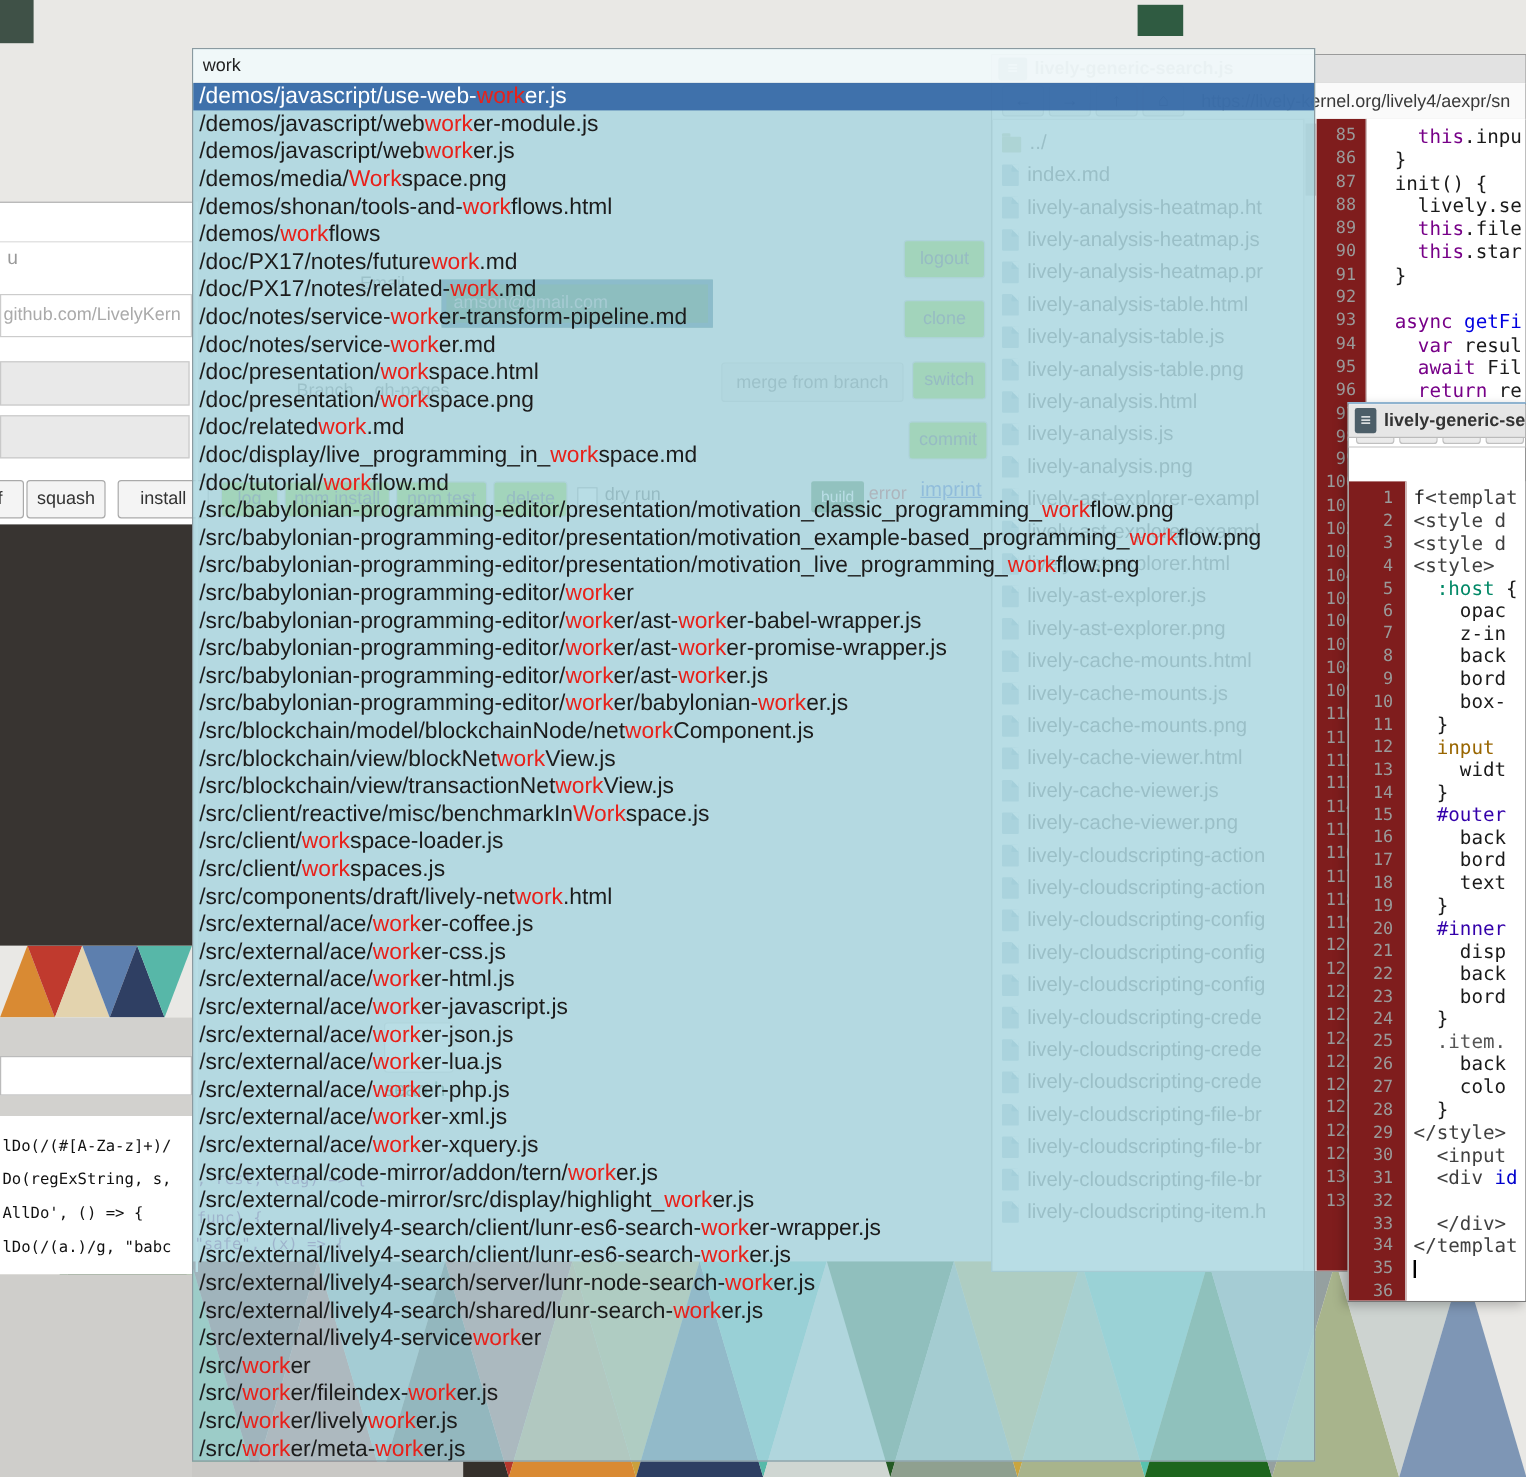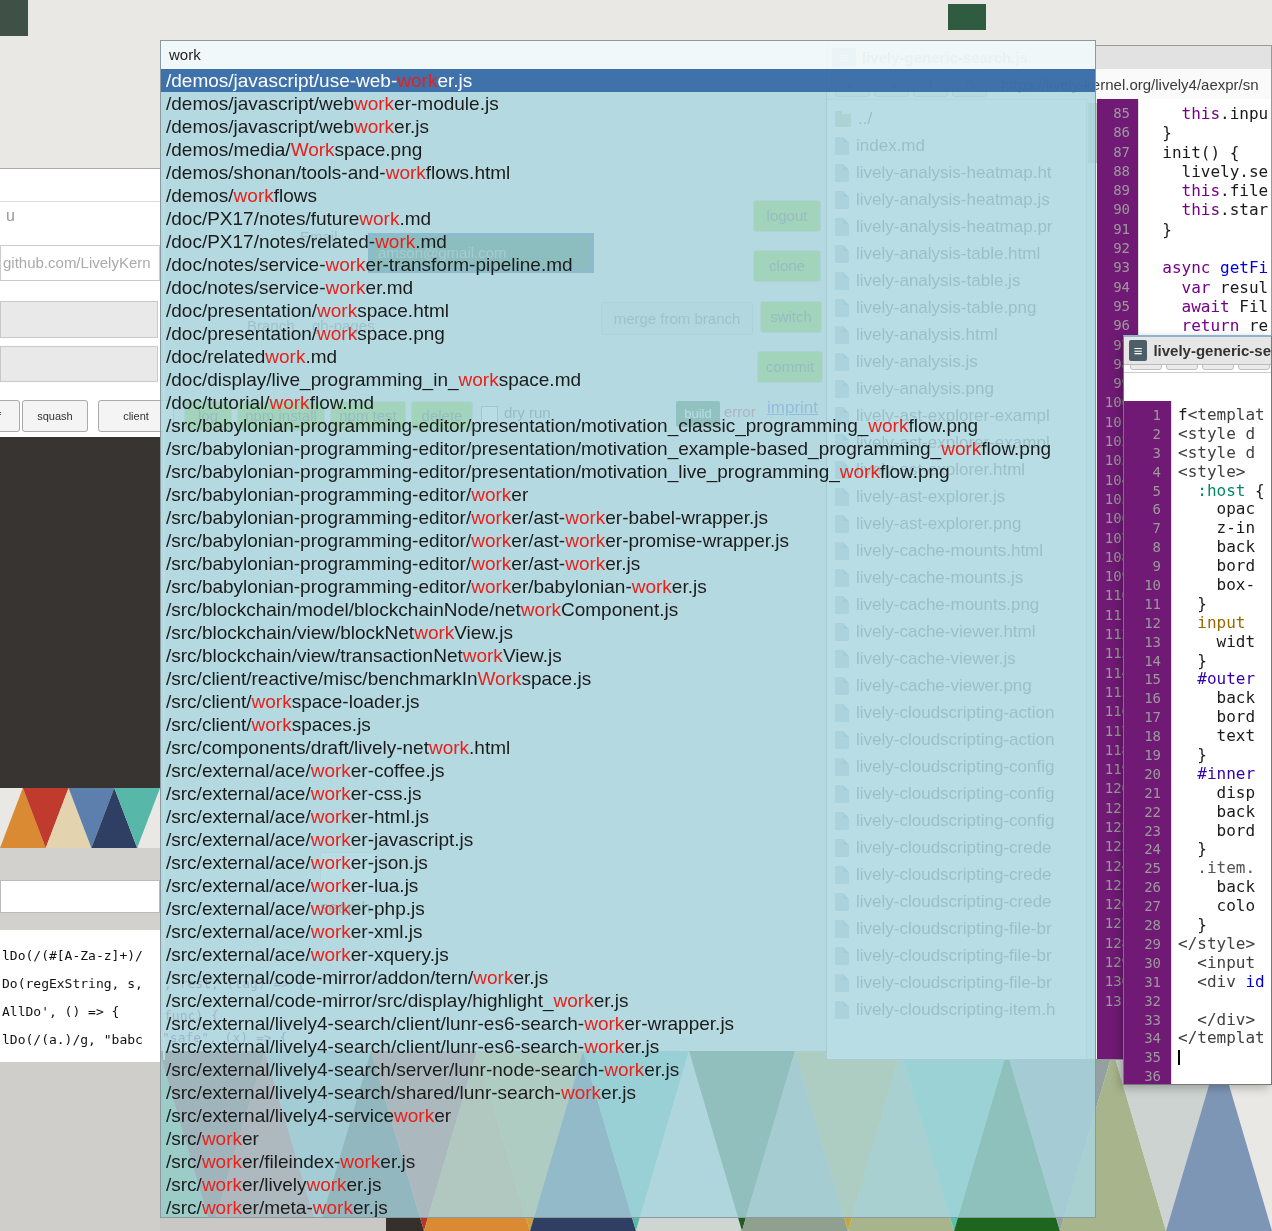--- a/index.html
+++ b/index.html
@@ -8,21 +8,21 @@
   .abs{position:absolute;}
   
   #wallpaper{left:0;top:1051px;width:1272px;height:180px;z-index:0;}
   #left-tri{left:0;top:788px;width:160px;height:60px;z-index:1;}
   .dsq{z-index:1;}
   
   .lpanel{left:0;width:160px;z-index:1;}
   .field{position:absolute;left:0;width:158px;background:#fff;border:1px solid #ccc;}
   .gbar{position:absolute;left:0;width:156px;background:#e9e9e9;border:1px solid #c9c9c9;}
   .btn{position:absolute;height:30px;background:#f4f4f4;border:1px solid #aaa;border-radius:3px;
-       color:#333;font-size:11px;text-align:center;line-height:30px;}
+       color:#333;font-size:15px;text-align:center;line-height:30px;}
   .mono{font-family:"DejaVu Sans Mono",monospace;}
   .lcode{position:absolute;left:2px;font-size:13px;color:#111;white-space:pre;}
   
   .ghost{z-index:3;}
   .gbtn{position:absolute;background:#84cc16;border:1px solid #c4c4c4;border-radius:3px;
         color:#444;font-size:15px;text-align:center;}
   .glabel{position:absolute;color:#666;font-size:15px;}
   .gcode{position:absolute;font-family:"DejaVu Sans Mono",monospace;font-size:13px;color:#701a75;white-space:pre;}
   
   #browser-window{left:826px;top:45px;width:446px;height:1015px;z-index:2;background:#fdfdfd;
@@ -43,21 +43,21 @@
   .fname{font-size:17px;color:#5a5a5a;margin-left:7px;}
   .doc-icon{width:14px;height:18px;background:#b0c9d4;border-radius:1px;position:relative;flex:0 0 14px;}
   .doc-icon:after{content:"";position:absolute;right:0;top:0;border:3px solid #fdfdfd;
         border-left-color:#8fb2c1;border-bottom-color:#8fb2c1;}
   .folder-icon{width:16px;height:13px;background:#c3cba4;border-radius:1px;position:relative;flex:0 0 16px;margin-top:3px;}
   .folder-icon:before{content:"";position:absolute;left:0;top:-3px;width:7px;height:3px;background:#c3cba4;border-radius:1px 1px 0 0;}
   #file-scrollbar{position:absolute;left:259px;top:53px;width:11px;bottom:0;background:#f0f0f0;border-left:1px solid #d5d5d5;}
   #file-thumb{position:absolute;left:1px;top:4px;width:9px;height:60px;background:#c6c6c6;}
   .editor{position:absolute;display:flex;background:#fff;overflow:hidden;}
   #bw-editor{left:270px;top:53px;right:0;bottom:0;}
-  .gutter{background:#701a75;border-right:1px solid #ddd;text-align:right;color:#9a9a9a;
+  .gutter{background:#7f1d1d;border-right:1px solid #ddd;text-align:right;color:#9a9a9a;
           font-family:"DejaVu Sans Mono",monospace;font-size:14px;padding-top:5px;box-sizing:border-box;}
   .codecol{padding-top:5px;white-space:pre;font-family:"DejaVu Sans Mono",monospace;font-size:16px;color:#1a1a1a;}
   .cl{height:19.3px;line-height:19.3px;}
   #bw-gutter{width:42px;padding-right:8px;}
   #bw-code{padding-left:4px;}
   .c-p{color:#1a1a1a}.c-k{color:#770088}.c-d{color:#0000e0}.c-t{color:#404040}
   .c-a{color:#0000cc}.c-b{color:#3300aa}.c-q{color:#555}.c-s{color:#996600}.c-h{color:#008866}
   
   #overlay{left:160px;top:40px;width:936px;height:1178px;z-index:4;border:1px solid #8a9aa0;
            box-sizing:border-box;background:rgba(168,214,223,0.82);}
@@ -128,21 +128,21 @@
   <div class="abs lpanel" style="top:168px;height:269px;background:#fff;border-top:1px solid #aaa">
     <div style="position:absolute;left:0;top:32px;width:100%;border-top:1px solid #ddd"></div>
     <div class="abs" style="left:6px;top:38px;font-size:16px;color:#999">u</div>
     <div class="field" style="top:76px;height:34px">
       <div style="font-size:15px;color:#aaa;line-height:34px;padding-left:2px;white-space:nowrap">github.com/LivelyKern</div>
     </div>
     <div class="gbar" style="top:132px;height:35px"></div>
     <div class="gbar" style="top:177px;height:34px"></div>
     <div class="btn" style="left:-24px;top:231px;width:42px">ff</div>
     <div class="btn" style="left:22px;top:231px;width:64px">squash</div>
-    <div class="btn" style="left:98px;top:231px;width:74px">client</div>
+    <div class="btn" style="left:98px;top:231px;width:74px">install</div>
   </div>
   <div class="abs lpanel" style="top:437px;height:351px;background:#383431"></div>
   <div class="abs lpanel" style="top:848px;height:82px;background:#d2d1ce">
     <div style="position:absolute;left:0;top:32px;width:158px;height:31px;background:#fff;border:1px solid #bbb"></div>
   </div>
   <div class="abs lpanel mono" style="top:930px;height:132px;background:#fff">
     <div class="lcode" style="top:18px">lDo(/(#[A-Za-z]+)/</div>
     <div class="lcode" style="top:46px">Do(regExString, s,</div>
     <div class="lcode" style="top:74px">AllDo', () =&gt; {</div>
     <div class="lcode" style="top:102px">lDo(/(a.)/g, "babc</div>

